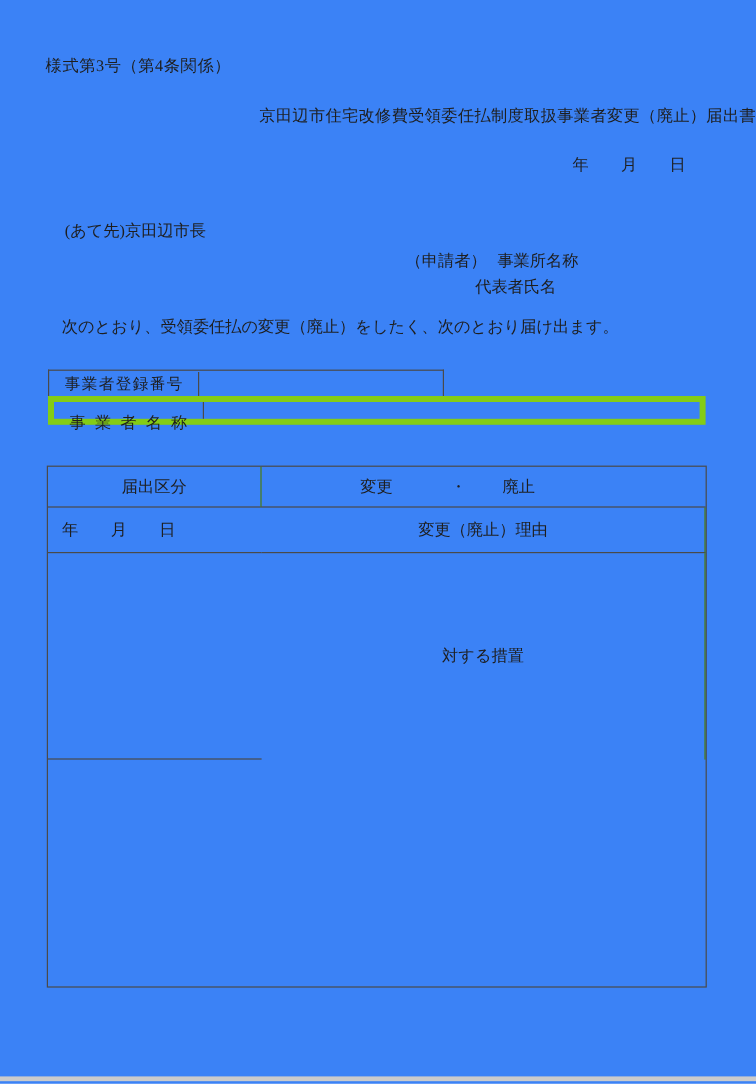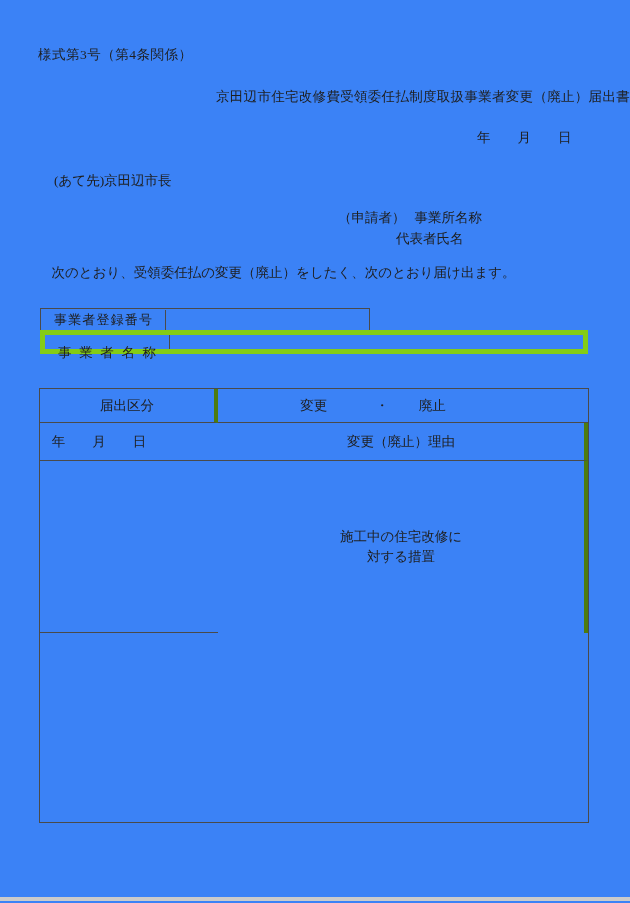--- a/index.html
+++ b/index.html
@@ -7,21 +7,21 @@
     width:630px; height:903px; background:#ffffff;
     font-family:"Liberation Serif","DejaVu Serif",serif;
     color:#1e1e1e;
   }
   .page { position:relative; width:630px; height:903px; background:#3b82f6; font-size:13.5px; overflow:hidden; }
   .abs { position:absolute; }
 
   .form-number { left:38px; top:46px; letter-spacing:0.5px; }
   .title-line  { left:0; top:88px; width:630px; text-align:right; letter-spacing:0.3px; }
   .date-top    { left:477px; top:129px; }
-  .addressee   { left:54px; top:172px; }
+  .addressee   { left:54px; top:184px; }
   .applicant   { left:293px; top:207px; line-height:21px;margin-left:45px; }
   .applicant .prefix { margin-right:9px; }
   .applicant .l2 { margin-left:58px; }
   .body-text   { left:38px; top:264px; }
 
   
   .reg-table { left:40px; top:308px; }
   .reg-row1 {
     display:flex; width:330px; height:22px; box-sizing:border-box;
     border:1px solid #4a4a4a; border-bottom:none;align-items:flex-end;
@@ -46,21 +46,21 @@
   .reg-value { flex:1; }
 
   
   .detail-table {
     left:39px; top:388px; width:550px; height:435px; box-sizing:border-box;
     border:1px solid #4a4a4a;
     display:grid; grid-template-columns:178px 1fr;
     grid-template-rows:34px 38px 172px 1fr;
   }
   .dc { box-sizing:border-box; border-bottom:1px solid #4a4a4a; display:flex; align-items:center; justify-content:center; }
-  .dc.lab { border-right:4px solid #4d7c0f; text-align:center; }
+  .dc.lab { border-right:1px solid #4d7c0f; text-align:center; }
   .dc.lastrow { border-bottom:none; }
   .dc.val-choice, .dc.val-date { padding-right:60px; }
   .choice-sep { margin:0 30px 0 48px; }
   .multiline { line-height:20px; text-align:center; }
   .multiline span { display:block; }
   .fill-cell { justify-content:flex-start; align-items:flex-start; }
 
   .scan-edge { left:0; top:897px; width:630px; height:4px; background:#cbcbcb; }
 </style>
 </head>
@@ -116,21 +116,20 @@
       <span>廃止</span>
     </div>
 
     <div class="dc val-date">年　　月　　日</div>
 
     <div class="dc lab">変更（廃止）理由</div>
     <div class="dc fill-cell"></div>
 
     <div class="dc lab lastrow">
       <div class="multiline">
-        <span>施工中の住宅改修に</span>
         <span>対する措置</span>
       </div>
     </div>
     <div class="dc lastrow fill-cell"></div>
 
   </div>
 
   <div class="abs scan-edge"></div>
 
 </div>

